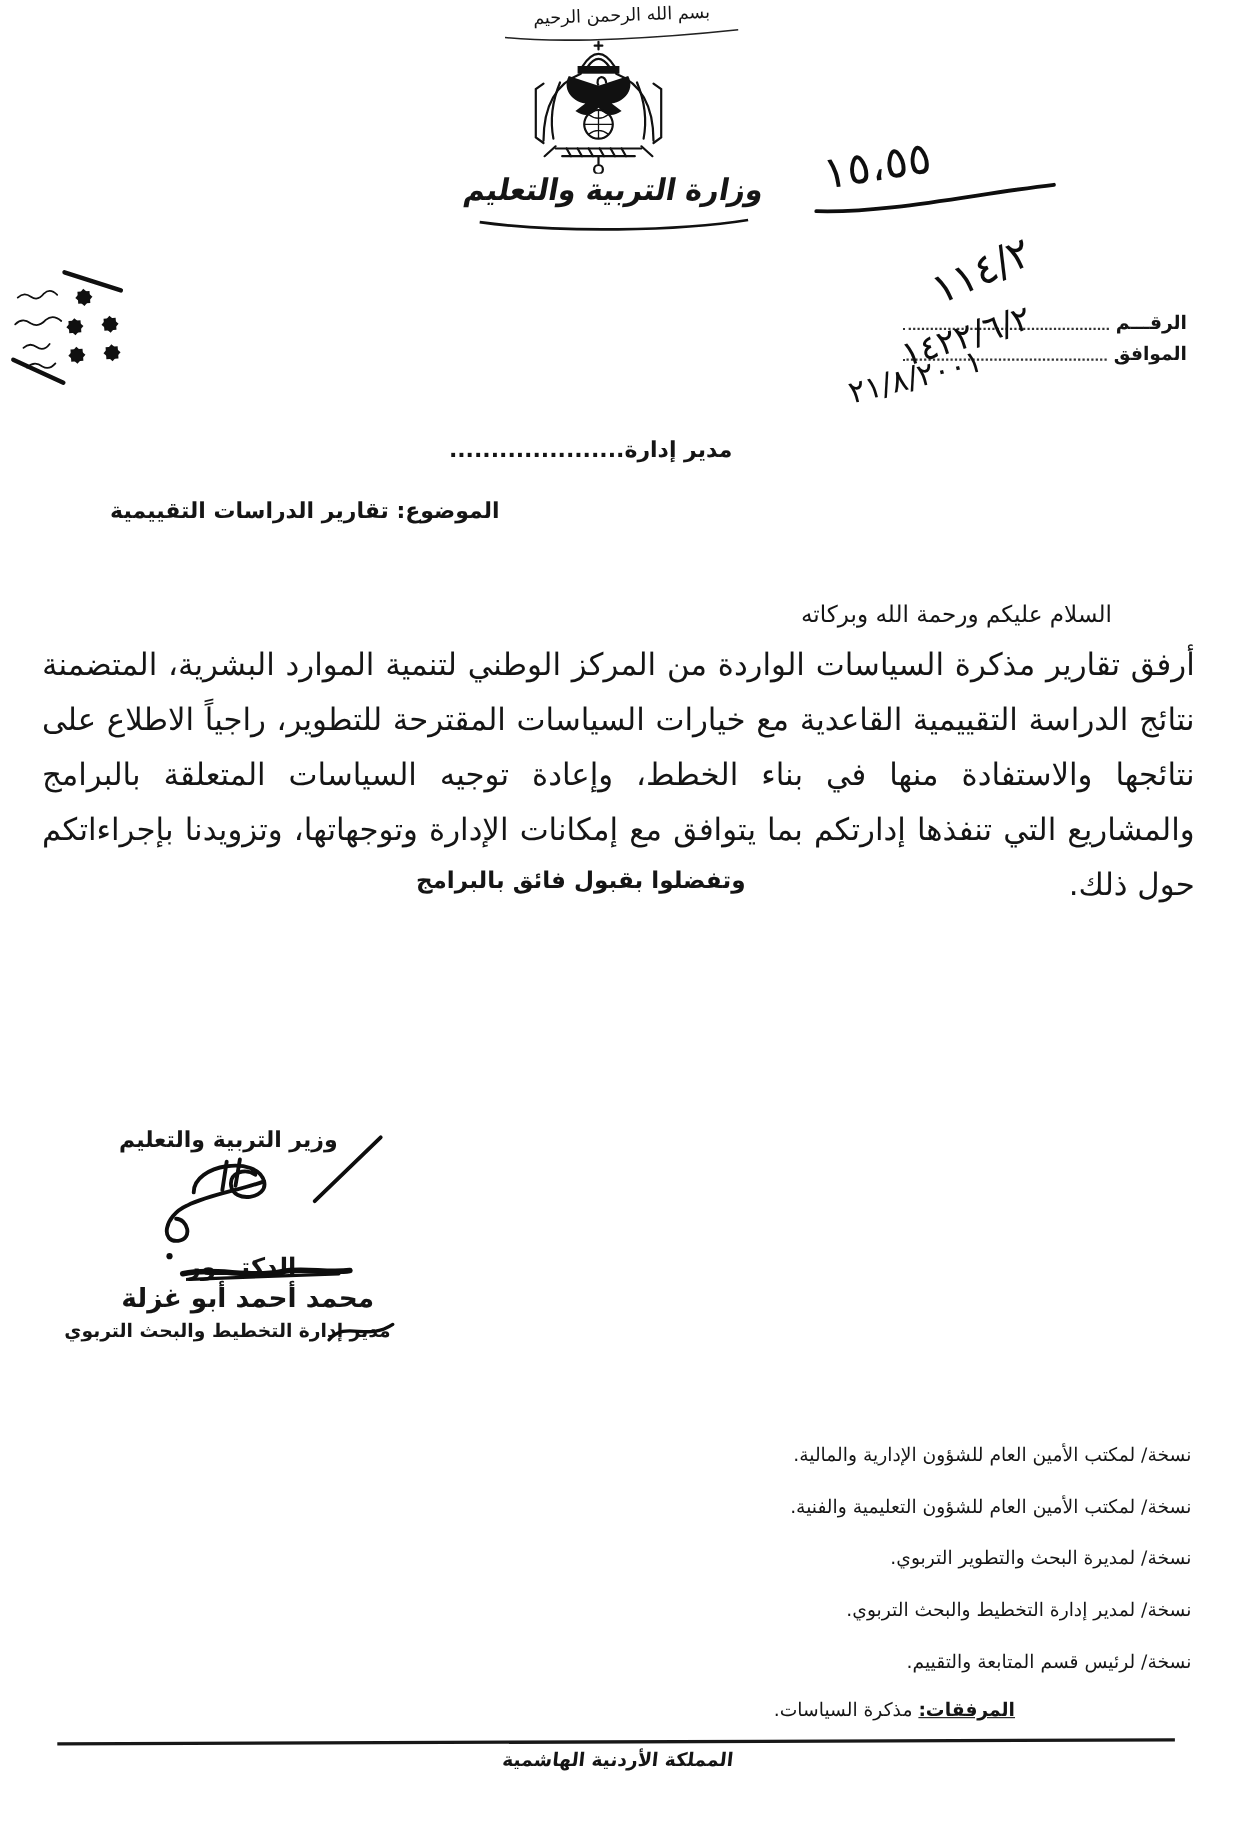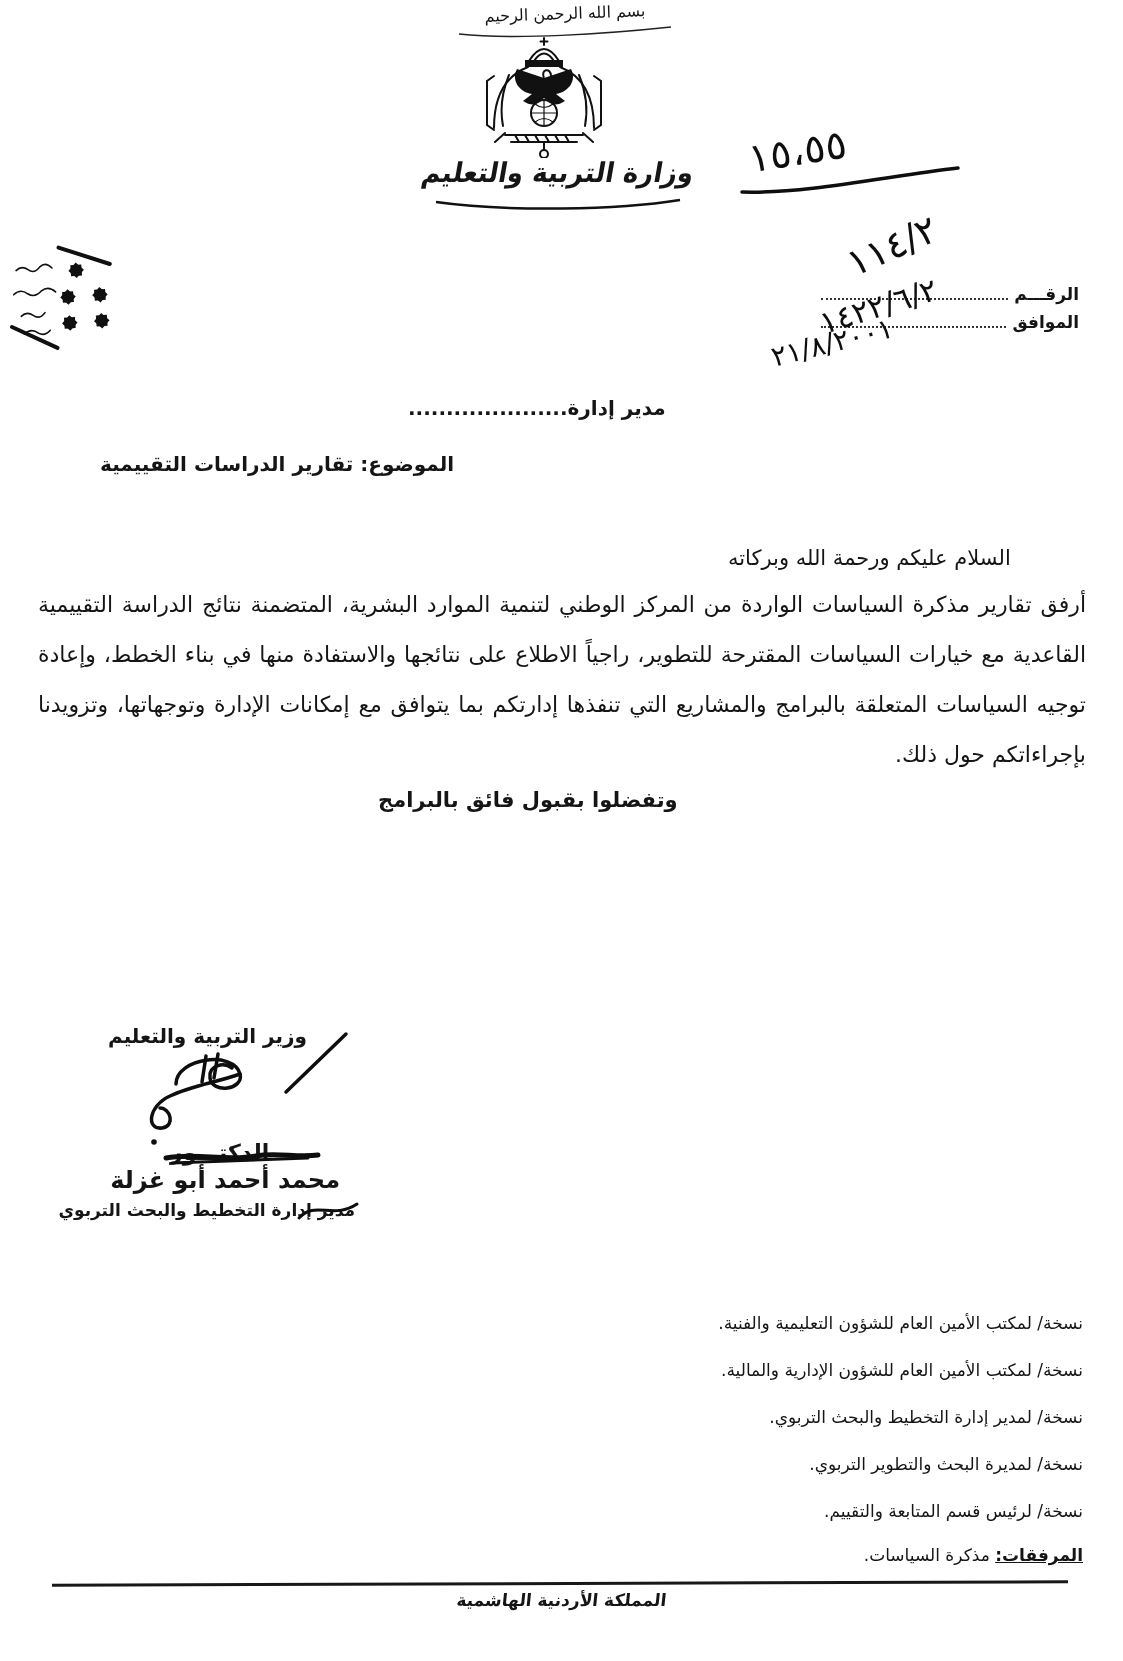--- a/index.html
+++ b/index.html
@@ -36,36 +36,36 @@
   .ref-row{display:flex;align-items:flex-end;height:28px;}
   .ref-label{font-size:17px;font-weight:bold;white-space:nowrap;}
   .dots{flex:1;border-bottom:2px dotted #333;margin:0 6px 4px 10px;height:1px;}
 
   .stamp{left:8px;top:243px;transform:rotate(-4deg);}
 
   
   .addressee{left:408px;top:396px;font-size:20px;font-weight:bold;}
   .subject{left:58px;top:452px;font-size:20px;font-weight:bold;margin-left:42px;}
   .greeting{left:728px;top:546px;font-size:21px;font-weight:normal;}
-  .body-par{left:38px;top:580px;width:1048px;font-size:22px;line-height:50px;text-align:justify;margin:0;}
+  .body-par{left:38px;top:580px;width:1048px;font-size:28px;line-height:50px;text-align:justify;margin:0;}
   .closing{left:378px;top:788px;font-size:21px;font-weight:bold;}
 
   
   .sig-title{left:108px;top:1024px;font-size:20px;font-weight:bold;}
   .signature-svg{left:118px;top:1016px;}
   .sig-honorific{left:170px;top:1140px;font-size:22px;font-weight:bold;letter-spacing:1px;}
   .honorific-strike{left:162px;top:1146px;}
   .sig-name{left:100px;top:1166px;width:240px;text-align:right;font-size:24px;font-weight:bold;letter-spacing:1px;}
   .sig-role{left:85px;top:1200px;width:270px;text-align:center;font-size:17px;font-weight:bold;}
   .role-scribble{left:295px;top:1196px;}
 
   
   .cc-block{left:543px;top:1300px;width:540px;font-size:17px;}
   .cc-line{height:47px;line-height:47px;white-space:nowrap;}
-  .attach-line{height:40px;line-height:40px;white-space:nowrap;}
+  .attach-line{height:40px;line-height:40px;white-space:nowrap;text-align:center;}
   .attach-label{font-weight:bold;text-decoration:underline;}
 
   
   .footer-rule{left:52px;top:1582px;width:1016px;height:3px;background:#181818;transform:rotate(-0.2deg);}
   .footer-kingdom{left:0;top:1590px;width:100%;text-align:center;font-size:17px;font-weight:bold;transform:skewX(-6deg);}
   .footer-contact{left:0;top:1614px;width:100%;text-align:center;font-size:15px;font-weight:600;}
 </style>
 </head>
 <body>
 
@@ -181,24 +181,24 @@
       <path d="M10,17 L146,12" stroke-width="3"></path>
     </g>
   </svg>
   <div class="abs sig-name nowrap">محمد أحمد أبو غزلة</div>
   <div class="abs sig-role nowrap">مدير إدارة التخطيط والبحث التربوي</div>
   <svg class="abs role-scribble" width="66" height="28" viewBox="0 0 66 28">
     <path d="M4,22 C20,4 38,24 62,8" stroke="#0e0e0e" stroke-width="3" fill="none" stroke-linecap="round"></path>
   </svg>
 
   <div class="abs cc-block">
+    <div class="cc-line">نسخة/ لمكتب الأمين العام للشؤون الإدارية والمالية.</div>
     <div class="cc-line">نسخة/ لمكتب الأمين العام للشؤون التعليمية والفنية.</div>
-    <div class="cc-line">نسخة/ لمكتب الأمين العام للشؤون الإدارية والمالية.</div>
+    <div class="cc-line">نسخة/ لمديرة البحث والتطوير التربوي.</div>
     <div class="cc-line">نسخة/ لمدير إدارة التخطيط والبحث التربوي.</div>
-    <div class="cc-line">نسخة/ لمديرة البحث والتطوير التربوي.</div>
     <div class="cc-line">نسخة/ لرئيس قسم المتابعة والتقييم.</div>
     <div class="attach-line">
       <span class="attach-label">المرفقات:</span><span> مذكرة السياسات.</span>
     </div>
   </div>
 
   <div class="abs footer-rule"></div>
   <div class="abs footer-kingdom">المملكة الأردنية الهاشمية</div>
 
 </div>

